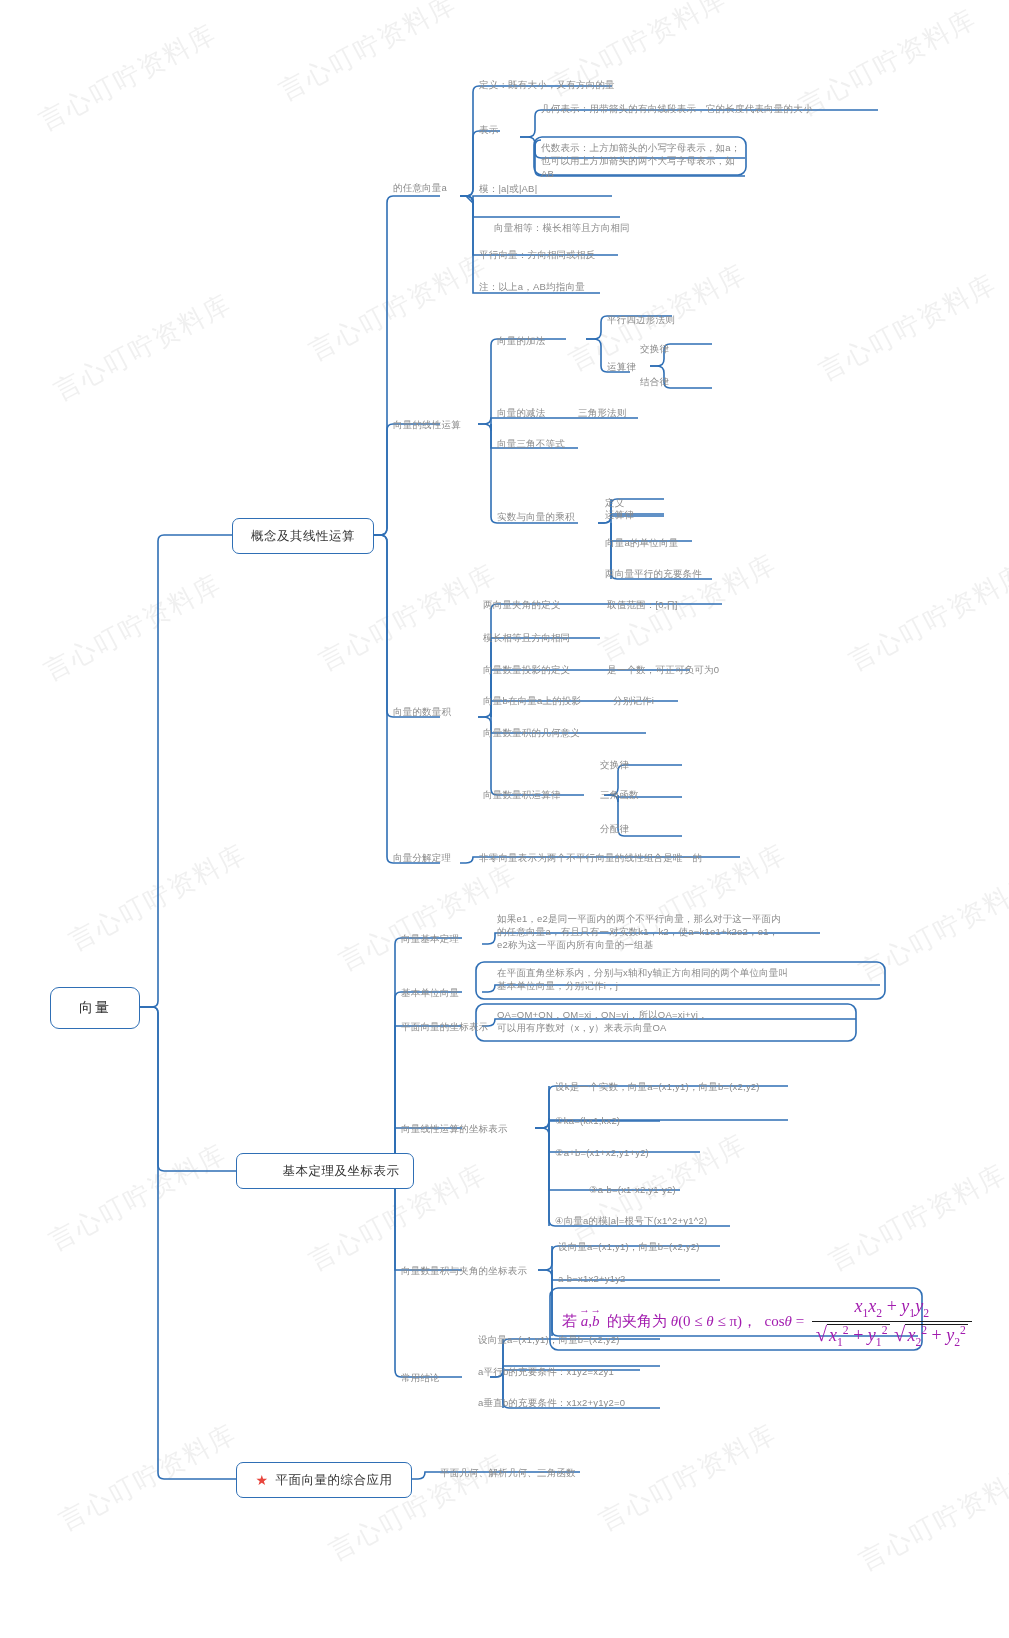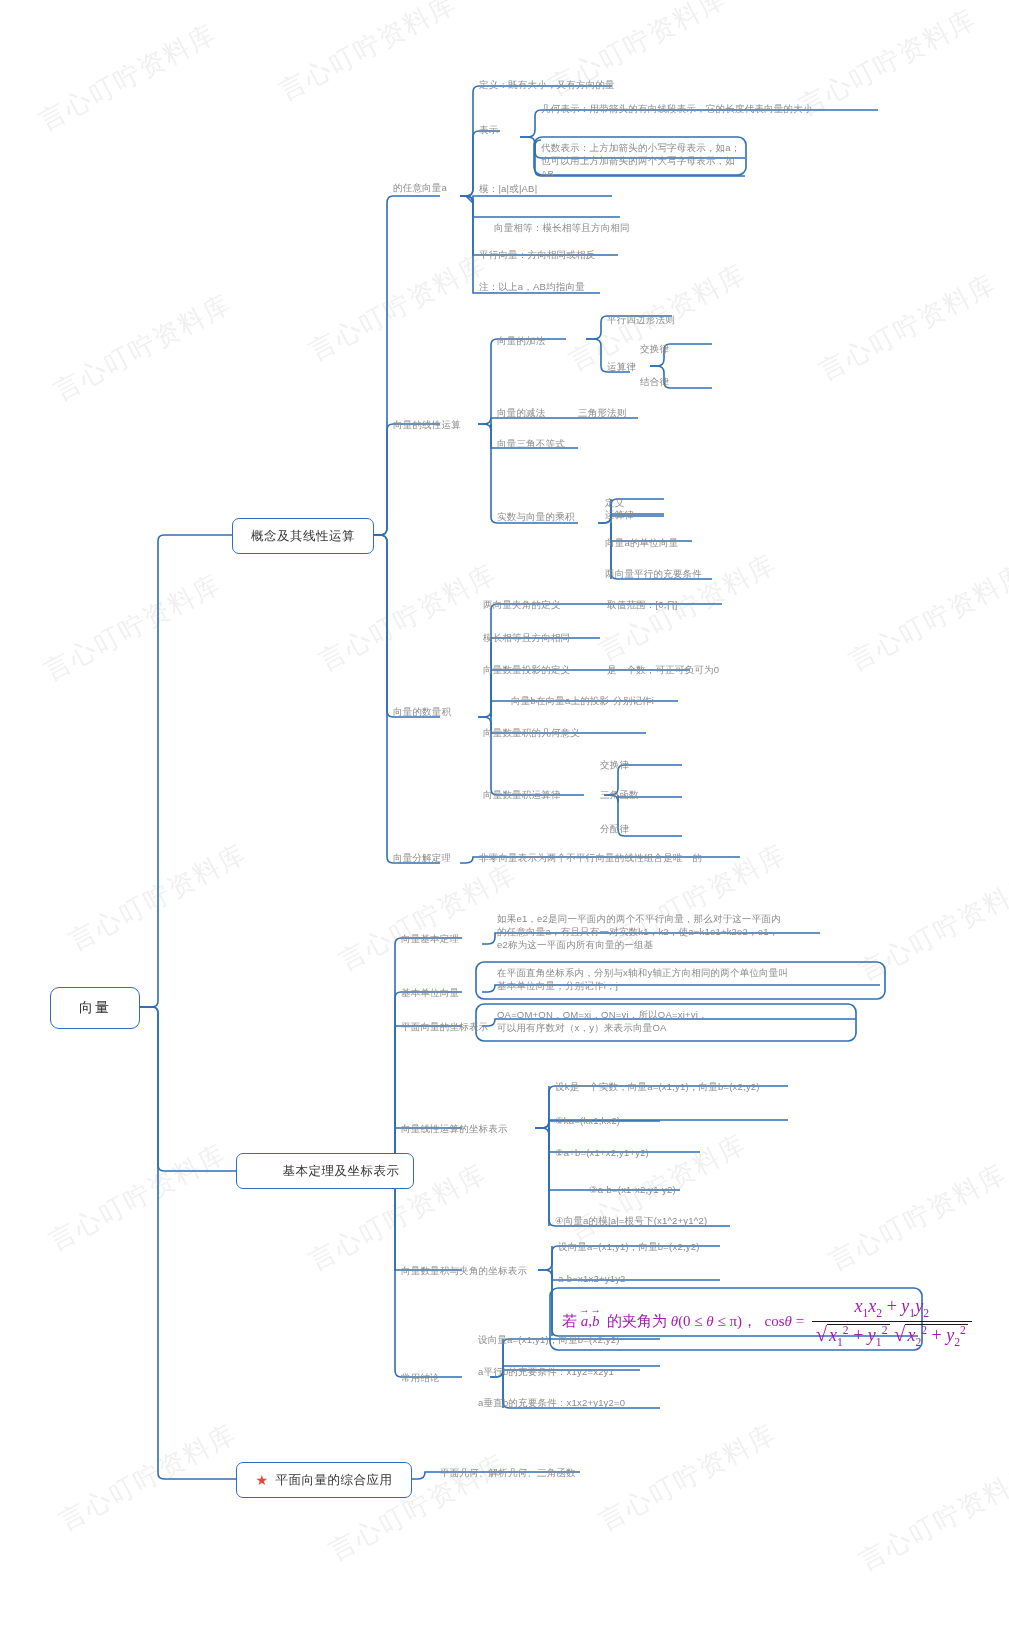--- a/index.html
+++ b/index.html
@@ -269,21 +269,21 @@
   <div class="node" style="left:483px;top:598px;">两向量夹角的定义</div>
 
   <div class="node" style="left:607px;top:598px;">取值范围：[0,∏]</div>
 
   <div class="node" style="left:483px;top:631px;">模长相等且方向相同</div>
 
   <div class="node" style="left:483px;top:663px;">向量数量投影的定义</div>
 
   <div class="node" style="left:607px;top:663px;">是一个数，可正可负可为0</div>
 
-  <div class="node" style="left:483px;top:694px;margin-left:28px;">向量b在向量a上的投影</div>
+  <div class="node" style="left:483px;top:694px;">向量b在向量a上的投影</div>
 
   <div class="node" style="left:613px;top:694px;">分别记作i</div>
 
   <div class="node" style="left:483px;top:726px;">向量数量积的几何意义</div>
 
   <div class="node" style="left:483px;top:788px;">向量数量积运算律</div>
 
   <div class="node" style="left:600px;top:758px;">交换律</div>
 
   <div class="node" style="left:600px;top:788px;">三角函数</div>

